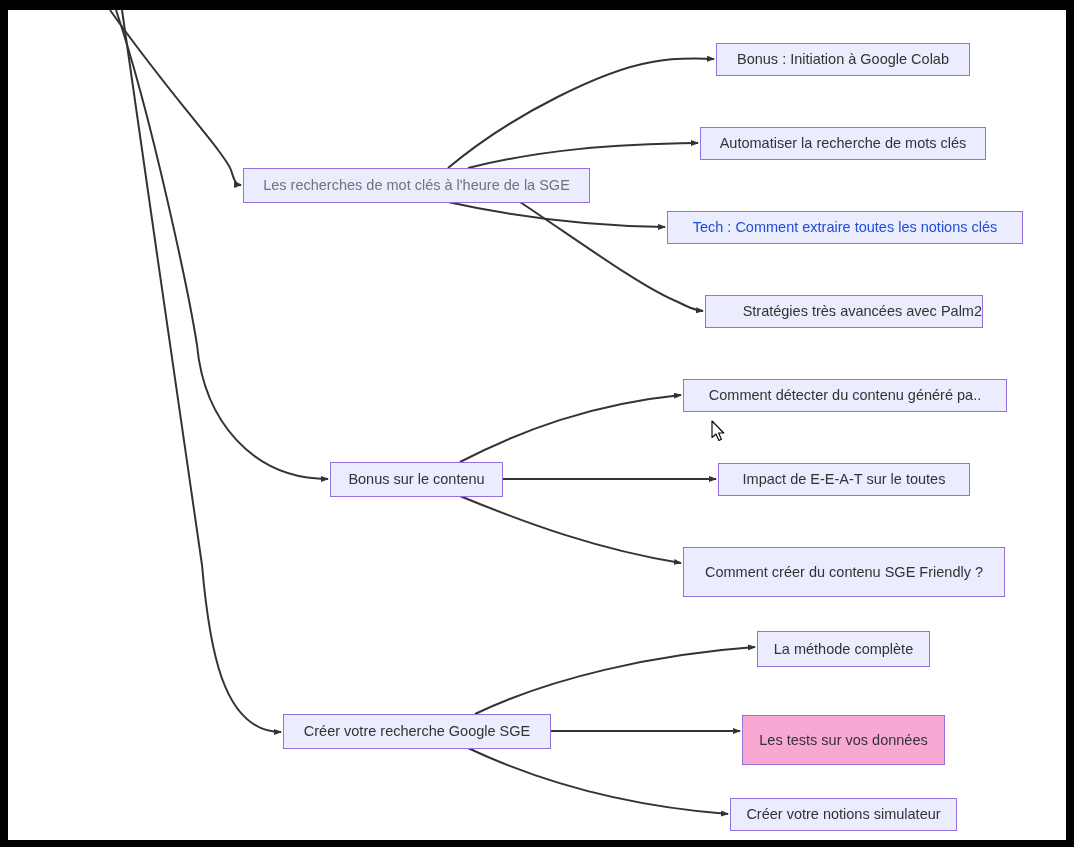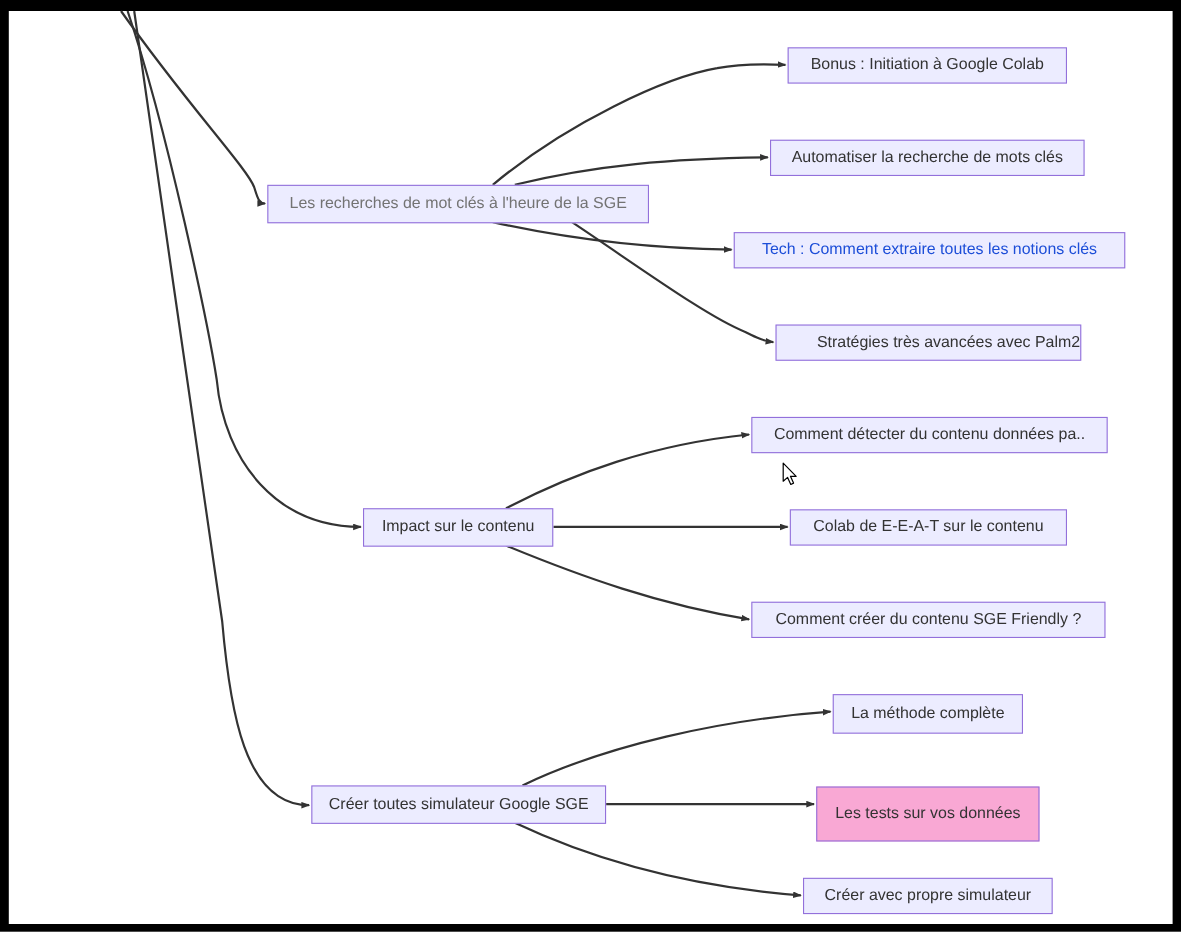--- a/index.html
+++ b/index.html
@@ -65,42 +65,42 @@
     <div class="mm-node" style="left: 700px; top: 127px; width: 286px; height: 33px; background: rgb(236, 236, 255); border-color: rgb(147, 112, 219); color: rgb(51, 51, 51);">
       <span>Automatiser la recherche de mots clés</span>
     </div>
     <div class="mm-node" style="left: 667px; top: 211px; width: 356px; height: 33px; background: rgb(236, 236, 255); border-color: rgb(147, 112, 219); color: #1d4ed8;">
       <span>Tech : Comment extraire toutes les notions clés</span>
     </div>
     <div class="mm-node" style="left: 705px; top: 295px; width: 278px; height: 33px; background: rgb(236, 236, 255); border-color: rgb(147, 112, 219); color: rgb(51, 51, 51); justify-content: flex-end;">
       <span>Stratégies très avancées avec Palm2</span>
     </div>
     <div class="mm-node" style="left: 330px; top: 462px; width: 173px; height: 35px; background: rgb(236, 236, 255); border-color: rgb(147, 112, 219); color: rgb(51, 51, 51);">
-      <span>Impact sur le contenu</span>
+      <span>Bonus sur le contenu</span>
     </div>
     <div class="mm-node" style="left: 683px; top: 379px; width: 324px; height: 33px; background: rgb(236, 236, 255); border-color: rgb(147, 112, 219); color: rgb(51, 51, 51);">
-      <span>Comment détecter du contenu données pa..</span>
+      <span>Comment détecter du contenu généré pa..</span>
     </div>
     <div class="mm-node" style="left: 718px; top: 463px; width: 252px; height: 33px; background: rgb(236, 236, 255); border-color: rgb(147, 112, 219); color: rgb(51, 51, 51);">
-      <span>Colab de E-E-A-T sur le contenu</span>
+      <span>Impact de E-E-A-T sur le toutes</span>
     </div>
-    <div class="mm-node" style="left: 683px; top: 547px; width: 322px; height: 33px; background: rgb(236, 236, 255); border-color: rgb(147, 112, 219); color: rgb(51, 51, 51);">
+    <div class="mm-node" style="left: 683px; top: 547px; width: 322px; height: 50px; background: rgb(236, 236, 255); border-color: rgb(147, 112, 219); color: rgb(51, 51, 51);">
       <span>Comment créer du contenu SGE Friendly ?</span>
     </div>
     <div class="mm-node" style="left: 283px; top: 714px; width: 268px; height: 35px; background: rgb(236, 236, 255); border-color: rgb(147, 112, 219); color: rgb(51, 51, 51);">
-      <span>Créer toutes simulateur Google SGE</span>
+      <span>Créer votre recherche Google SGE</span>
     </div>
     <div class="mm-node" style="left: 757px; top: 631px; width: 173px; height: 36px; background: rgb(236, 236, 255); border-color: rgb(147, 112, 219); color: rgb(51, 51, 51);">
       <span>La méthode complète</span>
     </div>
     <div class="mm-node" style="left: 742px; top: 715px; width: 203px; height: 50px; background: #f9a8d4; border-color: rgb(147, 112, 219); color: rgb(51, 51, 51);">
       <span>Les tests sur vos données</span>
     </div>
     <div class="mm-node" style="left: 730px; top: 798px; width: 227px; height: 33px; background: rgb(236, 236, 255); border-color: rgb(147, 112, 219); color: rgb(51, 51, 51);">
-      <span>Créer avec propre simulateur</span>
+      <span>Créer votre notions simulateur</span>
     </div>
   </div>
 
 <svg id="overlay-svg" viewBox="0 0 1074 847">
   <g id="cursor-g" transform="translate(712,421)">
     <path id="cursor-path" d="M0,0 L0,16.5 L4,13 L6.9,19.4 L9.4,18.2 L6.6,12 L11.8,12 Z" fill="#ffffff" stroke="#000000" stroke-width="1.1" stroke-linejoin="round"></path>
   </g>
 </svg>
 
 </body></html>

